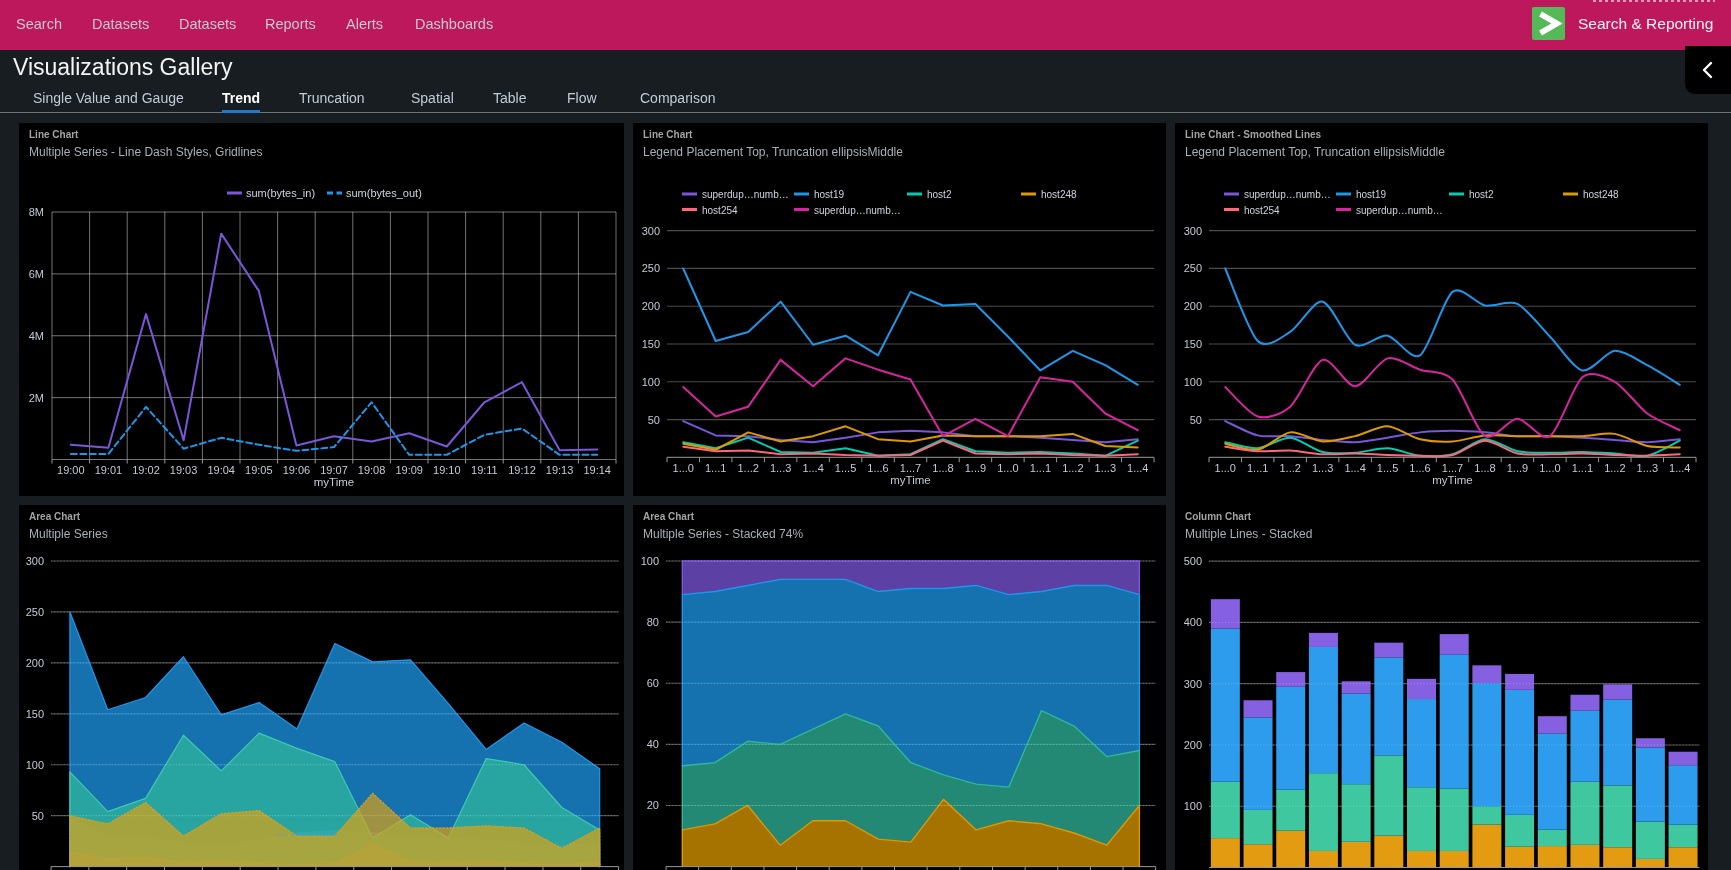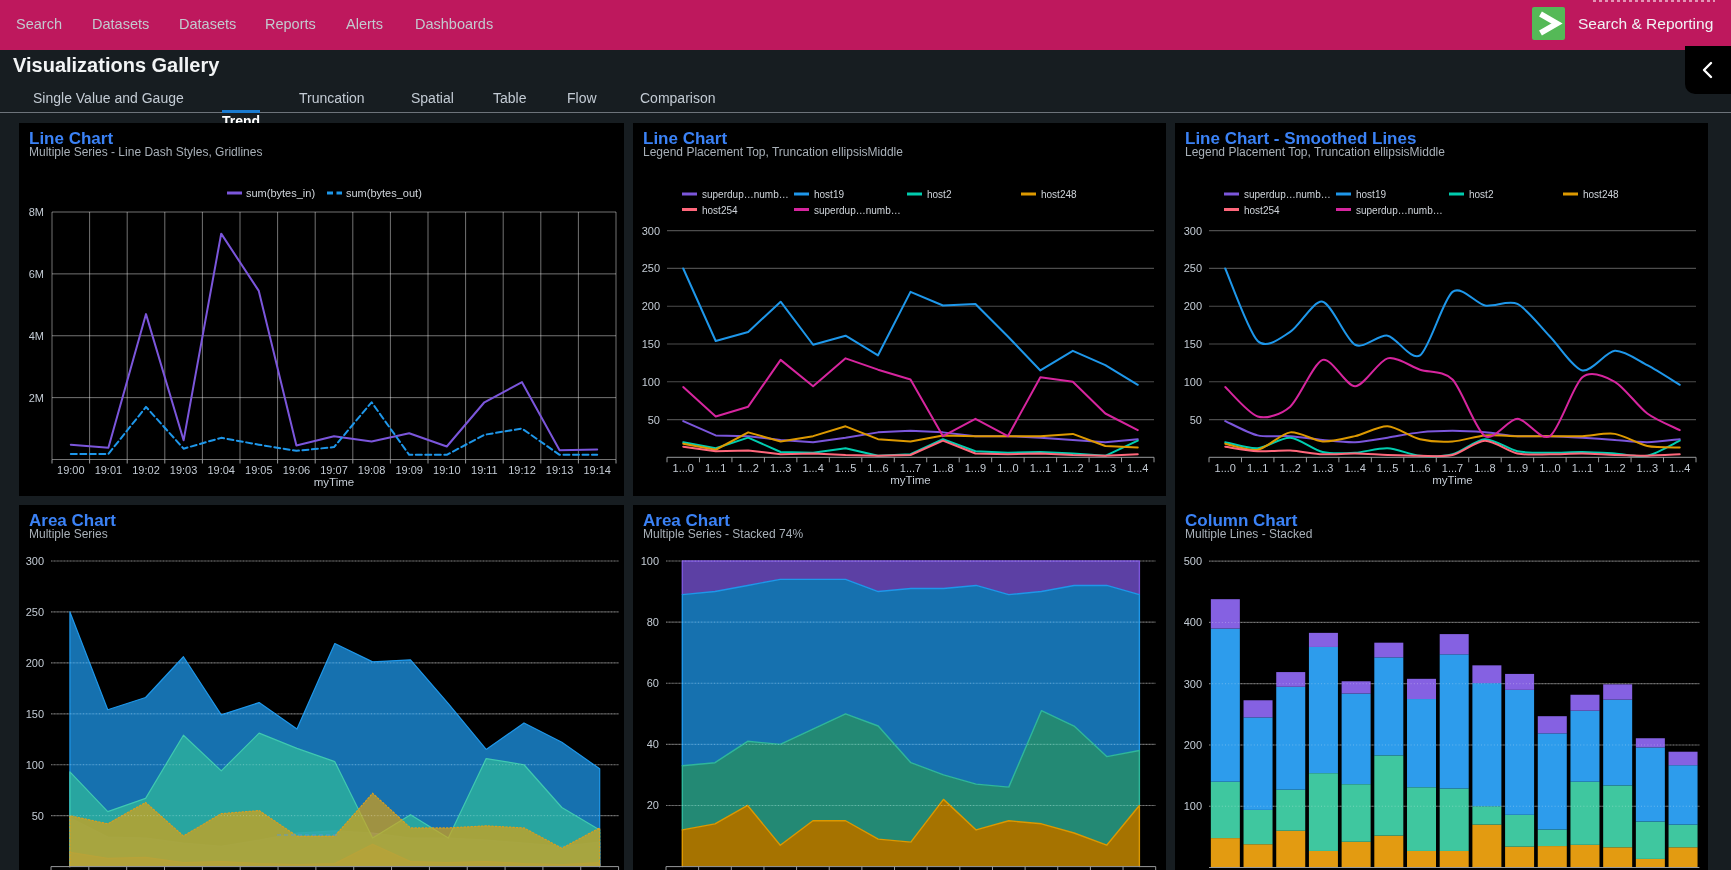--- a/index.html
+++ b/index.html
@@ -3,30 +3,30 @@
 <style>
 * { margin:0; padding:0; box-sizing:border-box; }
 body { width:1731px; height:870px; background:#171d21; overflow:hidden;
        font-family:"Liberation Sans", sans-serif; position:relative; }
 #navbar { position:absolute; left:0; top:0; width:1731px; height:50px; background:#be185d; }
 .navitem { position:absolute; top:16px; font-size:14.5px; color:#c3c9cf; }
 #applogo { position:absolute; left:1532px; top:7px; width:33px; height:33px;
            background:#55b957; border-radius:2px; }
 #appname { position:absolute; left:1578px; top:14.5px; font-size:15.5px; color:#f0f3f5; font-weight:400; }
 #dashline { position:absolute; left:1593px; top:0; width:122px; height:2px; }
-#pagetitle { position:absolute; left:13px; top:54px; font-size:20px; font-weight:700; color:#f2f4f5; }
+#pagetitle { position:absolute; left:13px; top:54px; font-size:23px; font-weight:400; color:#f2f4f5; }
 #tabrow { position:absolute; left:0; top:88px; width:1731px; height:25px; }
 .tab { position:absolute; top:2px; font-size:14px; color:#c3cbd4; }
-.tab.active { color:#fff; font-weight:700;margin-top:23px; }
+.tab.active { color:#fff; font-weight:700; }
 #tabborder { position:absolute; left:0; top:112px; width:1731px; height:1px; background:#6e747b; }
 #tabunderline { position:absolute; left:222px; top:110px; width:38px; height:3px; background:#1a7bd0; }
 #collapsebtn { position:absolute; left:1685px; top:46px; width:46px; height:48px;
                background:#000; border-bottom-left-radius:10px; }
 .panel { position:absolute; background:#000; }
-.ptitle { position:absolute; left:10px; top:6px; font-size:17px; font-weight:700; color:#3b82f6; }
+.ptitle { position:absolute; left:10px; top:6px; font-size:10px; font-weight:700; color:#a3a3a3; }
 .psub { position:absolute; left:10px; top:22px; font-size:12px; color:#a8b0b8; }
 svg text { font-family:"Liberation Sans", sans-serif; }
 </style></head>
 <body>
 <div id="navbar">
     <span class="navitem" style="left:16px">Search</span>
     <span class="navitem" style="left:92px">Datasets</span>
     <span class="navitem" style="left:179px">Datasets</span>
     <span class="navitem" style="left:265px">Reports</span>
     <span class="navitem" style="left:346px">Alerts</span>

